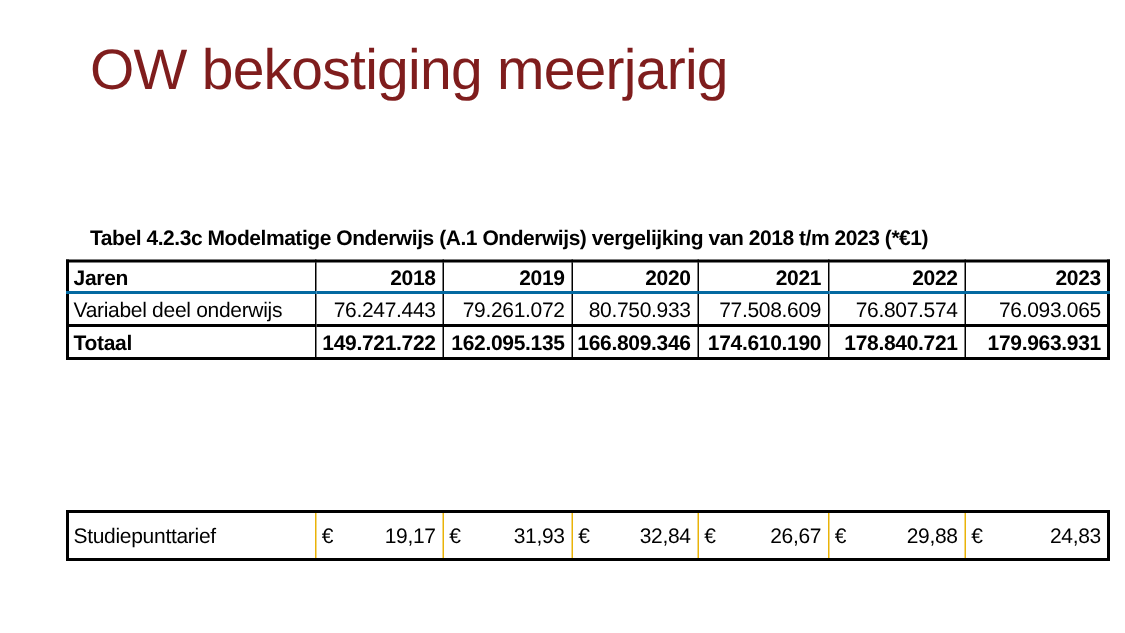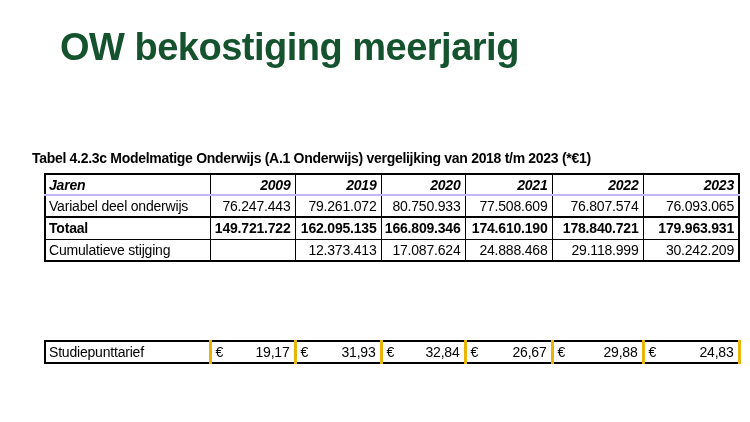--- a/index.html
+++ b/index.html
@@ -12,28 +12,28 @@
     color: #000000;
     font-family: "Liberation Sans", "DejaVu Sans", sans-serif;
     font-stretch: condensed;
     overflow: hidden;
   }
   .slide-title {
     position: absolute;
     left: 60px;
     top: 26px;
     font-size: 38px;
-    font-weight: 700;
+    font-weight: 400;
     letter-spacing: -0.5px;
     white-space: nowrap;
-    color: #14532d;
+    color: #7f1d1d;
   }
   .table-caption {
     position: absolute;
-    left: 32px;
+    left: 60px;
     top: 150px;
     font-size: 14px;
     font-weight: 700;
     letter-spacing: -0.3px;
     white-space: nowrap;
   }
   table {
     border-collapse: collapse;
     table-layout: fixed;
     width: 694px;
@@ -48,42 +48,41 @@
   }
   .main-table td {
     border-left: 1px solid #000000;
     border-right: 1px solid #000000;
     height: 22px;
     white-space: nowrap;
     overflow: hidden;
     vertical-align: middle;
   }
   .main-table tr.hdr td {
-    border-bottom: 2px solid #c4b5fd;
+    border-bottom: 2px solid #0369a1;
     font-weight: 700;
     height: 21px;
-    font-style: italic;
   }
   .main-table tr.totaal td {
     border-top: 2px solid #000000;
     border-bottom: 1px solid #000000;
     font-weight: 700;
   }
   td.lbl { text-align: left; padding-left: 3px; }
   td.num { text-align: right; padding-right: 4px; }
   .tariff-table {
     position: absolute;
     left: 44px;
     top: 340px;
     border: 2px solid #000000;
   }
   .tariff-table td {
     border-left: 1px solid #000000;
-    border-right: 3px solid #eab308;
-    height: 22px;
+    border-right: 1px solid #eab308;
+    height: 32px;
     white-space: nowrap;
     vertical-align: middle;
     margin-left: 34px;
   }
   .tariff-table td.money {
     padding: 0 4px;
   }
   .money-inner {
     display: flex;
     justify-content: space-between;
@@ -105,21 +104,21 @@
         <col style="width:85px">
         <col style="width:86px">
       <col style="width:84px">
         <col style="width:87px">
         <col style="width:91px">
         <col style="width:96px">
     </colgroup>
     <tbody>
         <tr class="hdr">
       <td class="lbl">Jaren</td>
-      <td class="num">2009</td>
+      <td class="num">2018</td>
       <td class="num">2019</td>
       <td class="num">2020</td>
       <td class="num">2021</td>
       <td class="num">2022</td>
       <td class="num">2023</td>
     </tr>
     <tr>
       <td class="lbl">Variabel deel onderwijs</td>
       <td class="num">76.247.443</td>
       <td class="num">79.261.072</td>
@@ -129,29 +128,20 @@
       <td class="num">76.093.065</td>
     </tr>
     <tr class="totaal">
       <td class="lbl">Totaal</td>
       <td class="num">149.721.722</td>
       <td class="num">162.095.135</td>
       <td class="num">166.809.346</td>
       <td class="num">174.610.190</td>
       <td class="num">178.840.721</td>
       <td class="num">179.963.931</td>
-    </tr>
-    <tr>
-      <td class="lbl">Cumulatieve stijging</td>
-      <td class="num"></td>
-      <td class="num">12.373.413</td>
-      <td class="num">17.087.624</td>
-      <td class="num">24.888.468</td>
-      <td class="num">29.118.999</td>
-      <td class="num">30.242.209</td>
     </tr>
   </tbody>
     </table>
 
   <table class="tariff-table">
     <colgroup>
       <col style="width:165px">
         <col style="width:85px">
         <col style="width:86px">
       <col style="width:84px">

